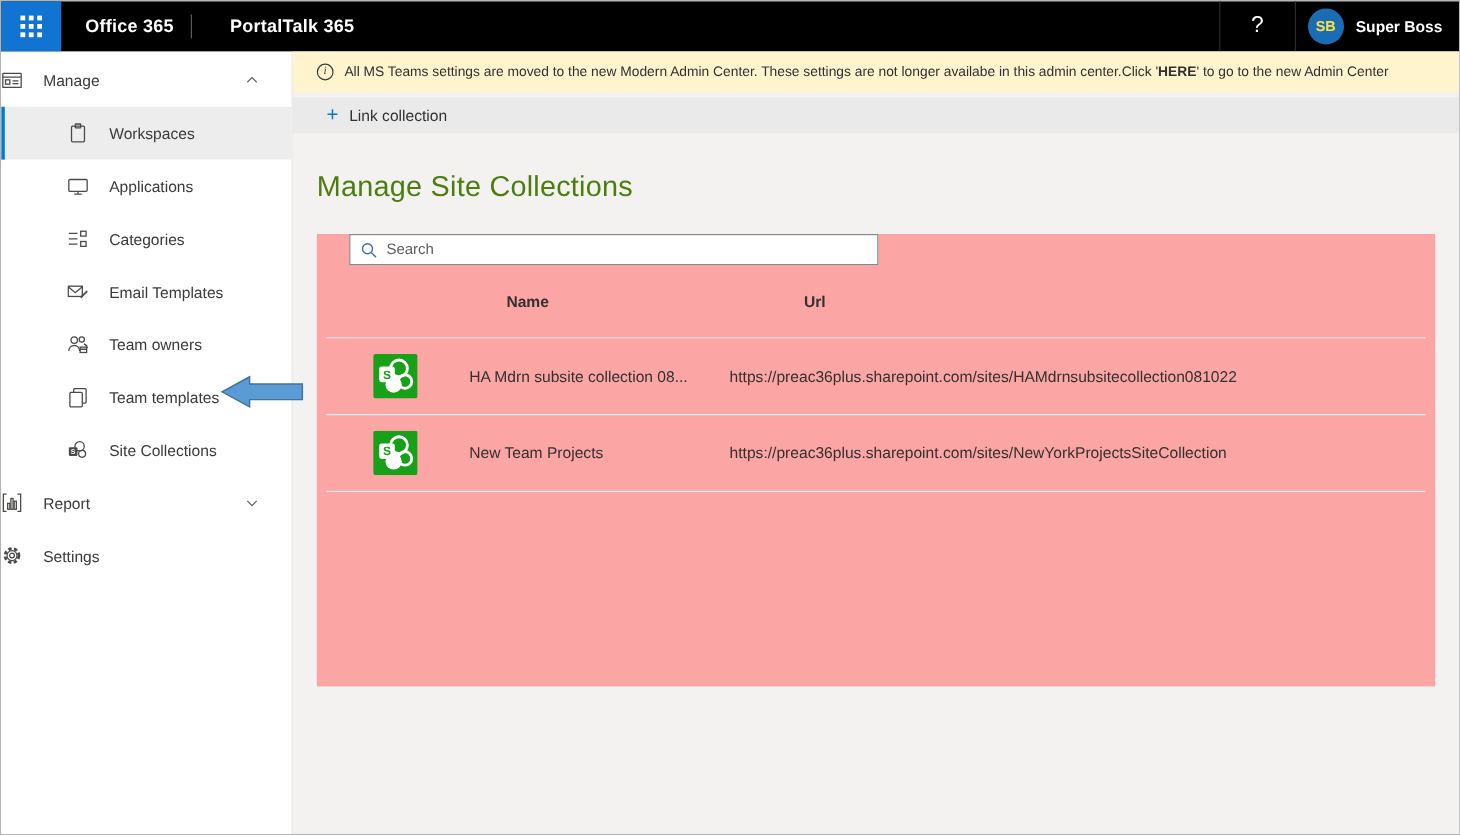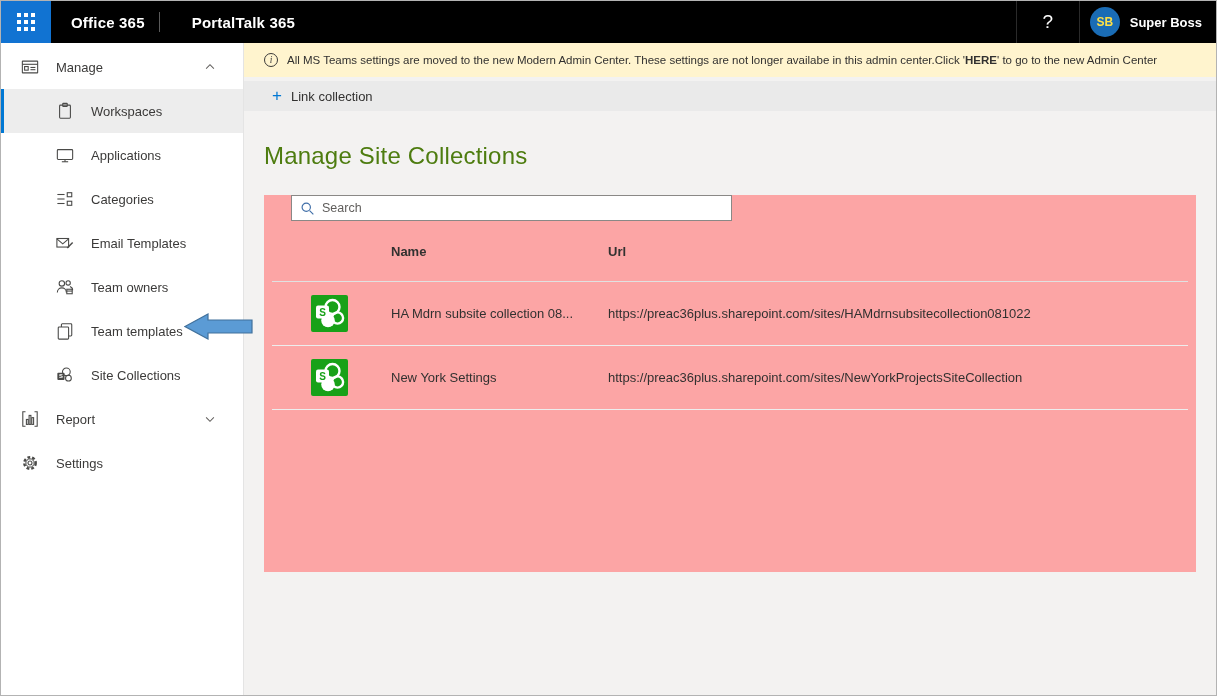--- a/index.html
+++ b/index.html
@@ -21,21 +21,21 @@
   .avatar { width:30px; height:30px; border-radius:50%; background:#1a6cb5; color:#fde047; font-size:12px; font-weight:700; display:flex; align-items:center; justify-content:center; }
   .username { font-size:13px; font-weight:700; color:#fff; }
 
   
   .layout { display:flex; height:652px; }
 
   
   .sidebar { width:243px; background:#fff; border-right:1px solid #e4e4e4; padding-top:2px; flex-shrink:0; }
   .nav-item { height:44px; display:flex; align-items:center; font-size:13px; color:#3b3a39; cursor:pointer; position:relative; }
   .nav-item .ico { width:18px; height:18px; flex-shrink:0; display:flex; align-items:center; justify-content:center; }
-  .lvl1 { padding-left:20px; }
+  .lvl1 { }
   .lvl1 .label { margin-left:17px; }
   .lvl2 { padding-left:55px; }
   .lvl2 .label { margin-left:17px; }
   .nav-item.selected { background:#ededed; }
   .nav-item.selected::before { content:""; position:absolute; left:0; top:0; bottom:0; width:3px; background:#0078d4; }
   .chev { margin-left:auto; margin-right:26px; width:14px; height:14px; }
   svg.icon { stroke:#4a4a48; fill:none; stroke-width:1.2; }
 
   
   .main { flex:1; background:#f3f2f1; display:flex; flex-direction:column; min-width:0; }
@@ -47,21 +47,21 @@
   .plus { color:#0078d4; font-size:17px; font-weight:400; line-height:1; margin-top:-2px; }
 
   .content { flex:1; padding:0 20px; }
   .page-title { margin-top:31px; font-size:24px; font-weight:300; color:#4d7c0f; letter-spacing:.2px; }
 
   .card { background:#fca5a5; margin-top:13px; height:377px; }
   .searchbox { margin:25px 0 0 27px; width:441px; height:26px; border:1px solid #8a8886; background:#fff; display:flex; align-items:center; padding:0 8px; gap:7px; }
   .searchbox input { border:none; outline:none; flex:1; font-size:12.5px; font-family:"Liberation Sans", sans-serif; color:#323130; background:transparent; }
   .searchbox input::placeholder { color:#605e5c; }
 
-  .thead { display:flex; align-items:center; height:60px; font-size:13px; font-weight:700; color:#323130; }
+  .thead { display:flex; align-items:center; height:60px; font-size:13px; font-weight:700; color:#323130;gap:31px; }
   .col-spacer { width:127px; flex-shrink:0; }
   .col-name { width:217px; flex-shrink:0; }
   .col-url { flex:1; }
   .divider { height:1px; background:#e1e1e1; margin:0 8px; }
   .row-divider { height:1px; background:#ededed; margin:0 8px; }
   .trow { display:flex; align-items:center; height:63px; font-size:13px; color:#323130; cursor:pointer; }
   .cell-icon { width:127px; padding-left:47px; flex-shrink:0; }
   .sp-tile { width:37px; height:37px; display:block; }
 
   
@@ -289,21 +289,21 @@
             <div class="cell-icon">
               <svg class="sp-tile" viewBox="0 0 37 37">
                   <rect width="37" height="37" rx="2" fill="#18a118"></rect>
                   <circle cx="21.5" cy="12" r="7" fill="none" stroke="#ffffff" stroke-width="2.4"></circle>
                   <circle cx="26.5" cy="23" r="5.6" fill="none" stroke="#ffffff" stroke-width="2.4"></circle>
                   <circle cx="17" cy="25.5" r="6.8" fill="#ffffff"></circle>
                   <rect x="5" y="10.5" width="13" height="13" rx="2" fill="#ffffff"></rect>
                   <text x="11.5" y="20.5" font-size="10" font-weight="bold" fill="#18a118" text-anchor="middle" font-family="Liberation Sans, sans-serif">S</text>
                 </svg>
             </div>
-            <div class="col-name">New York Settings</div>
+            <div class="col-name">New Team Projects</div>
             <div class="col-url">https://preac36plus.sharepoint.com/sites/NewYorkProjectsSiteCollection</div>
           </div>
           <div class="row-divider"></div>
 
         </div>
       </div>
     </div>
   </div>
 
   <svg class="anno-arrow" viewBox="0 0 69 29">

